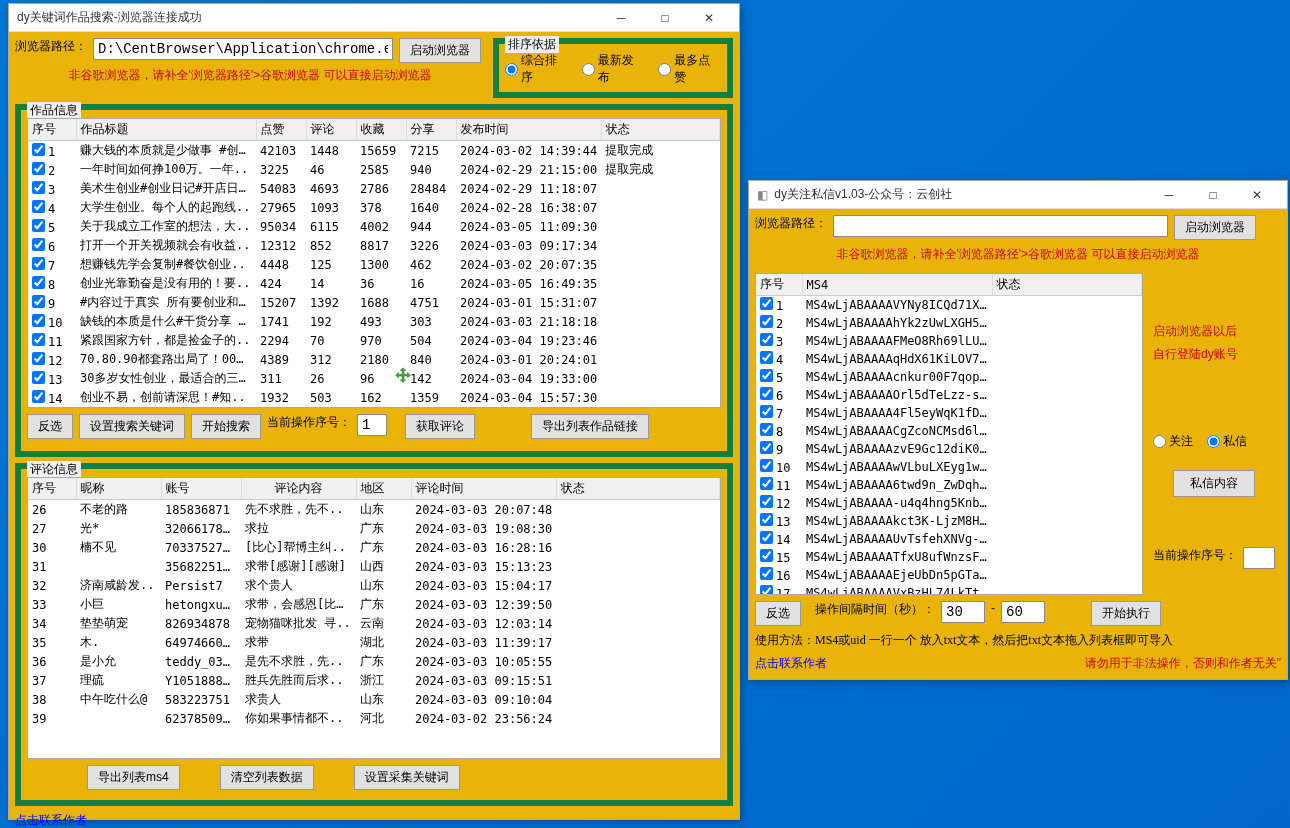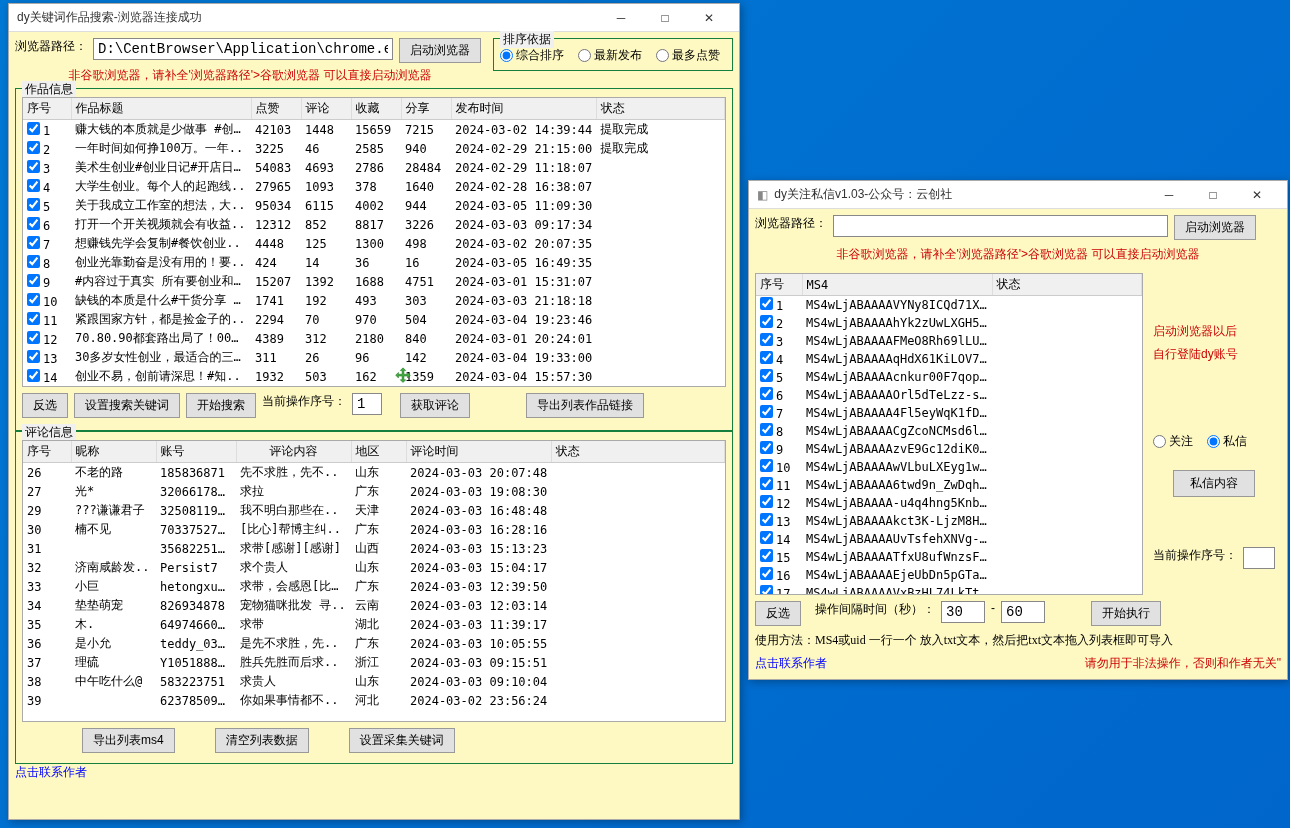--- a/index.html
+++ b/index.html
@@ -6,21 +6,21 @@
 body {
   font-family: "Microsoft YaHei", "SimSun", Arial, sans-serif;
   font-size: 12px;
   background: linear-gradient(135deg, #0078d4 0%, #0066cc 100%);
   width: 1290px; height: 828px;
   position: relative;
   overflow: hidden;
 }
 .window {
   position: absolute;
-  background: #fef9c3;
+  background: #eab308;
   border: 1px solid #aaa;
   box-shadow: 2px 2px 8px rgba(0,0,0,0.3);
 }
 .titlebar {
   height: 28px;
   background: #fff;
   display: flex;
   align-items: center;
   padding: 0 8px;
   border-bottom: 1px solid #ddd;
@@ -43,22 +43,23 @@
 }
 button {
   border: 1px solid #999;
   background: #e1e1e1;
   padding: 3px 10px;
   font-size: 12px;
   cursor: pointer;
   font-family: inherit;
 }
 .groupbox {
-  border: 1px solid #15803d;
+  border: 6px solid #15803d;
   padding: 8px 6px 6px 6px;
+  margin-bottom: 6px;
   position: relative;
 }
 .groupbox .gb-title {
   position: absolute;
   top: -8px; left: 6px;
   background: #f0f0f0;
   padding: 0 3px;
   font-size: 12px;
 }
 .radio-row { display: flex; gap: 14px; align-items: center; }
@@ -219,21 +220,21 @@
                 <td>3226</td>
                 <td>2024-03-03 09:17:34</td>
                 <td></td>
               </tr>
               <tr>
                 <td><input type="checkbox" class="chk" checked="" style="">7</td>
                 <td style="max-width:180px;">想赚钱先学会复制#餐饮创业..</td>
                 <td>4448</td>
                 <td>125</td>
                 <td>1300</td>
-                <td>498</td>
+                <td>462</td>
                 <td>2024-03-02 20:07:35</td>
                 <td></td>
               </tr>
               <tr>
                 <td><input type="checkbox" class="chk" checked="" style="">8</td>
                 <td style="max-width:180px;">创业光靠勤奋是没有用的！要..</td>
                 <td>424</td>
                 <td>14</td>
                 <td>36</td>
                 <td>16</td>
@@ -349,29 +350,20 @@
                 <td>2024-03-03 20:07:48</td>
                 <td></td>
               </tr>
               <tr>
                 <td>27</td>
                 <td style="max-width:85px;">光*</td>
                 <td style="max-width:80px;">32066178464</td>
                 <td style="max-width:115px;">求拉</td>
                 <td>广东</td>
                 <td>2024-03-03 19:08:30</td>
-                <td></td>
-              </tr>
-              <tr>
-                <td>29</td>
-                <td style="max-width:85px;">???谦谦君子</td>
-                <td style="max-width:80px;">32508119675</td>
-                <td style="max-width:115px;">我不明白那些在..</td>
-                <td>天津</td>
-                <td>2024-03-03 16:48:48</td>
                 <td></td>
               </tr>
               <tr>
                 <td>30</td>
                 <td style="max-width:85px;">楠不见</td>
                 <td style="max-width:80px;">70337527691</td>
                 <td style="max-width:115px;">[比心]帮博主纠..</td>
                 <td>广东</td>
                 <td>2024-03-03 16:28:16</td>
                 <td></td>

